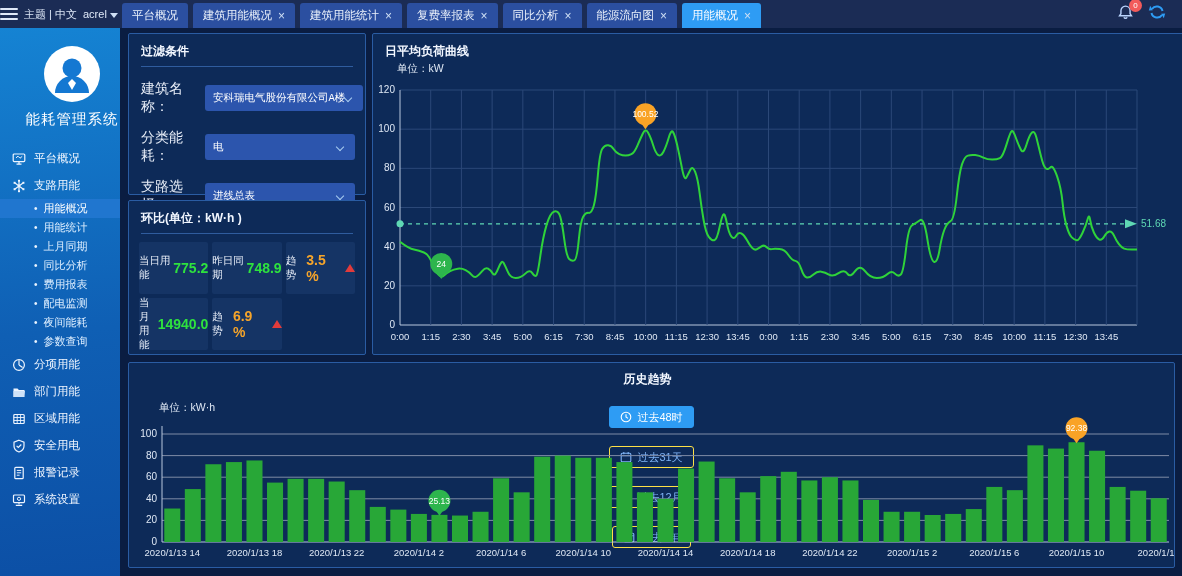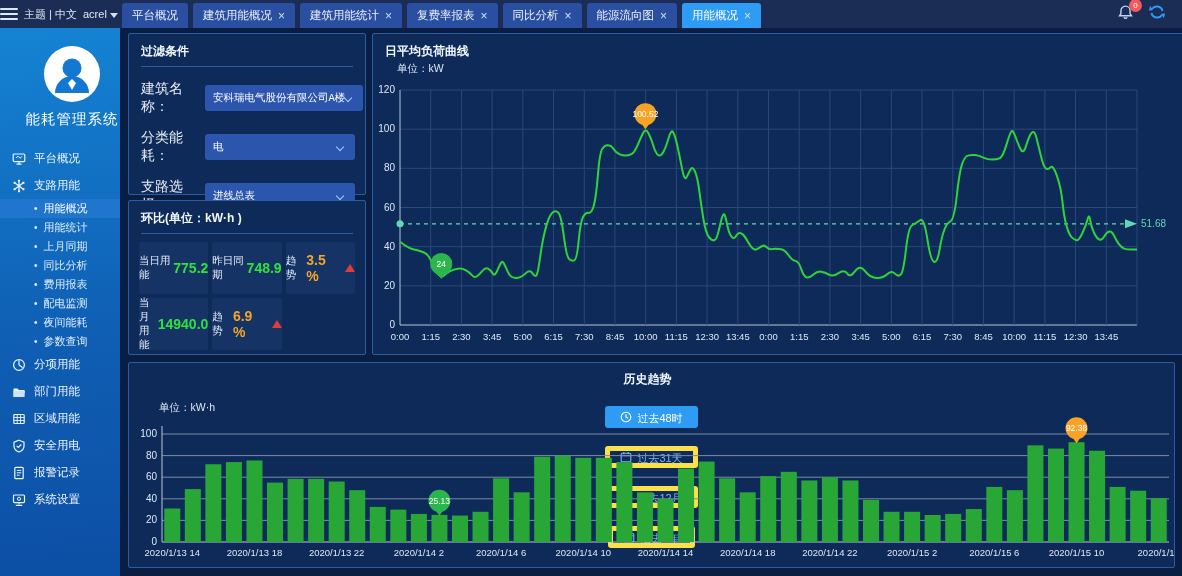--- a/index.html
+++ b/index.html
@@ -46,21 +46,21 @@
   .cell .c-label { font-size:10.5px; color:#e8eef8; }
   .cell .c-val { font-size:14px; font-weight:bold; color:#2ee23e; }
   .cell .c-val.orange { color:#f5a42a; }
   .tri-up { width:0; height:0; border-left:5px solid transparent; border-right:5px solid transparent; border-bottom:8px solid #e23b3b; display:inline-block; margin-left:4px; }
   .trend-line { display:flex; align-items:center; }
   .line-panel { left:252px; top:5px; width:830px; height:322px; }
   .unit-label { position:absolute; font-size:10.5px; font-weight:normal; color:#dfe8f5; }
   .history-panel { left:8px; top:334px; width:1047px; height:206px; }
   .hist-header { display:flex; align-items:center; gap:18px; padding:8px 12px 0 12px;flex-direction:column; }
   .hist-title { font-size:12px; font-weight:bold; color:#f2f7ff; margin-right:8px; }
-  .hbtn { height:22px; border:5px solid #fde047; border-radius:3px; background:transparent; color:#7fb3f5; font-size:11px; display:flex; gap:5px; padding:0 10px; cursor:pointer; font-family:inherit; }
+  .hbtn { height:22px; border:1px solid #fde047; border-radius:3px; background:transparent; color:#7fb3f5; font-size:11px; display:flex; align-items:center; gap:5px; padding:0 10px; cursor:pointer; font-family:inherit; }
   .hbtn.active { background:#2e9cf4; border-color:#2e9cf4; color:#fff; }
   svg text { font-family:"Liberation Sans","DejaVu Sans",sans-serif; }
 </style>
 </head>
 <body>
 
 <div class="topbar">
   <div class="topbar-left">
     <div class="hamburger">
         <span></span>

